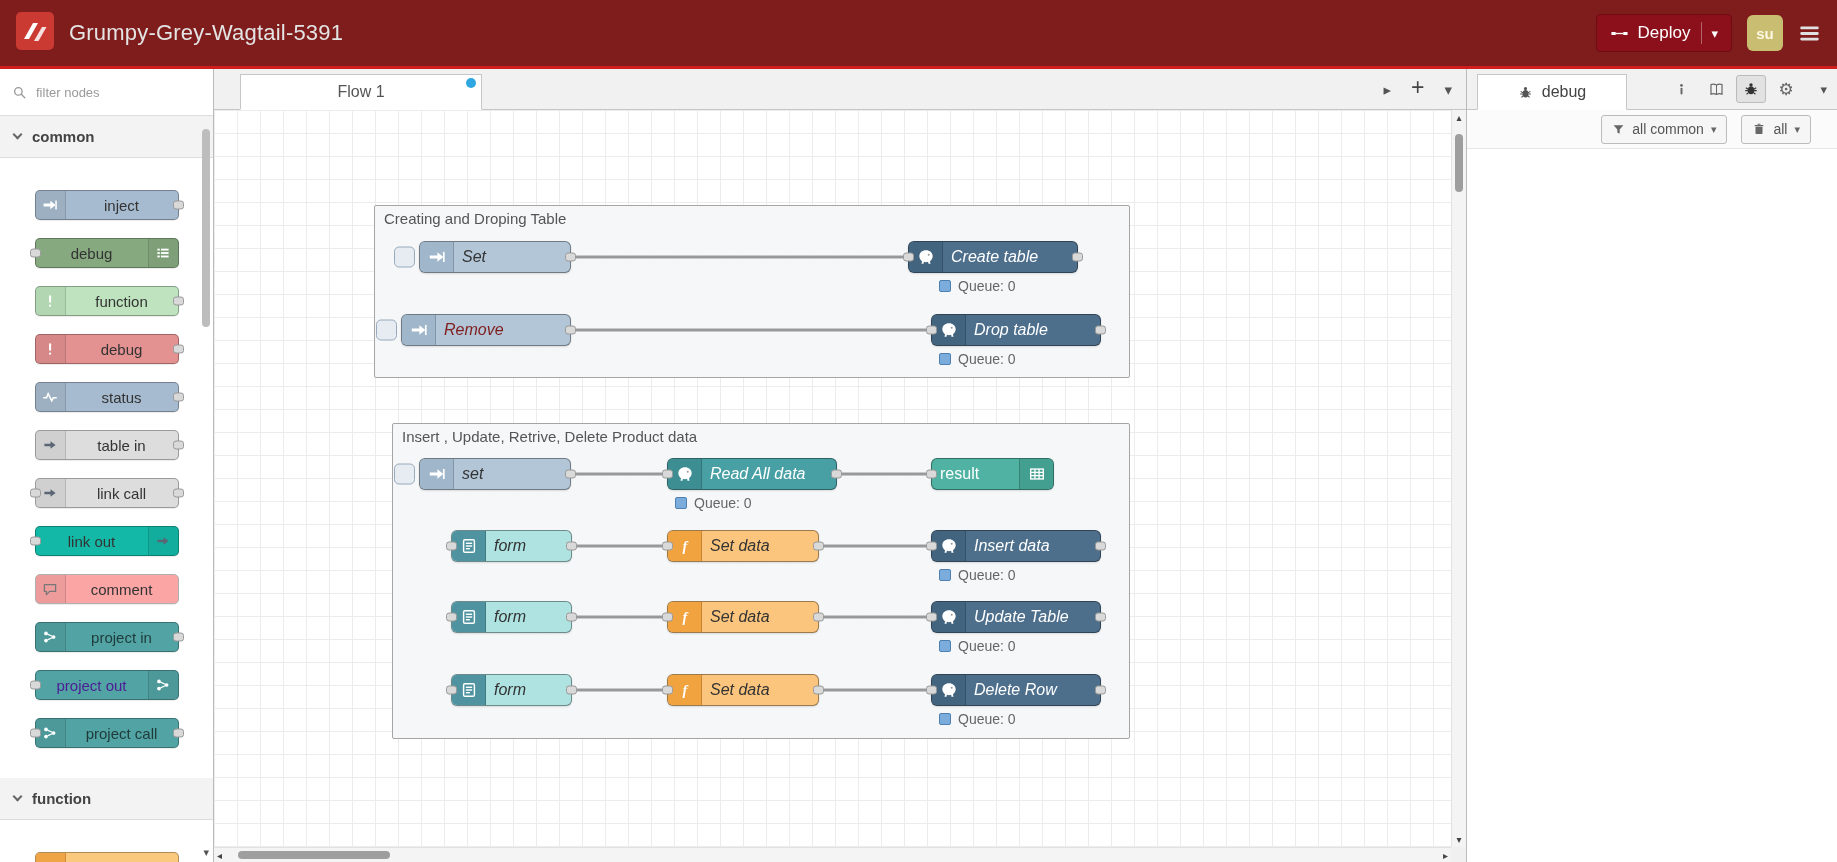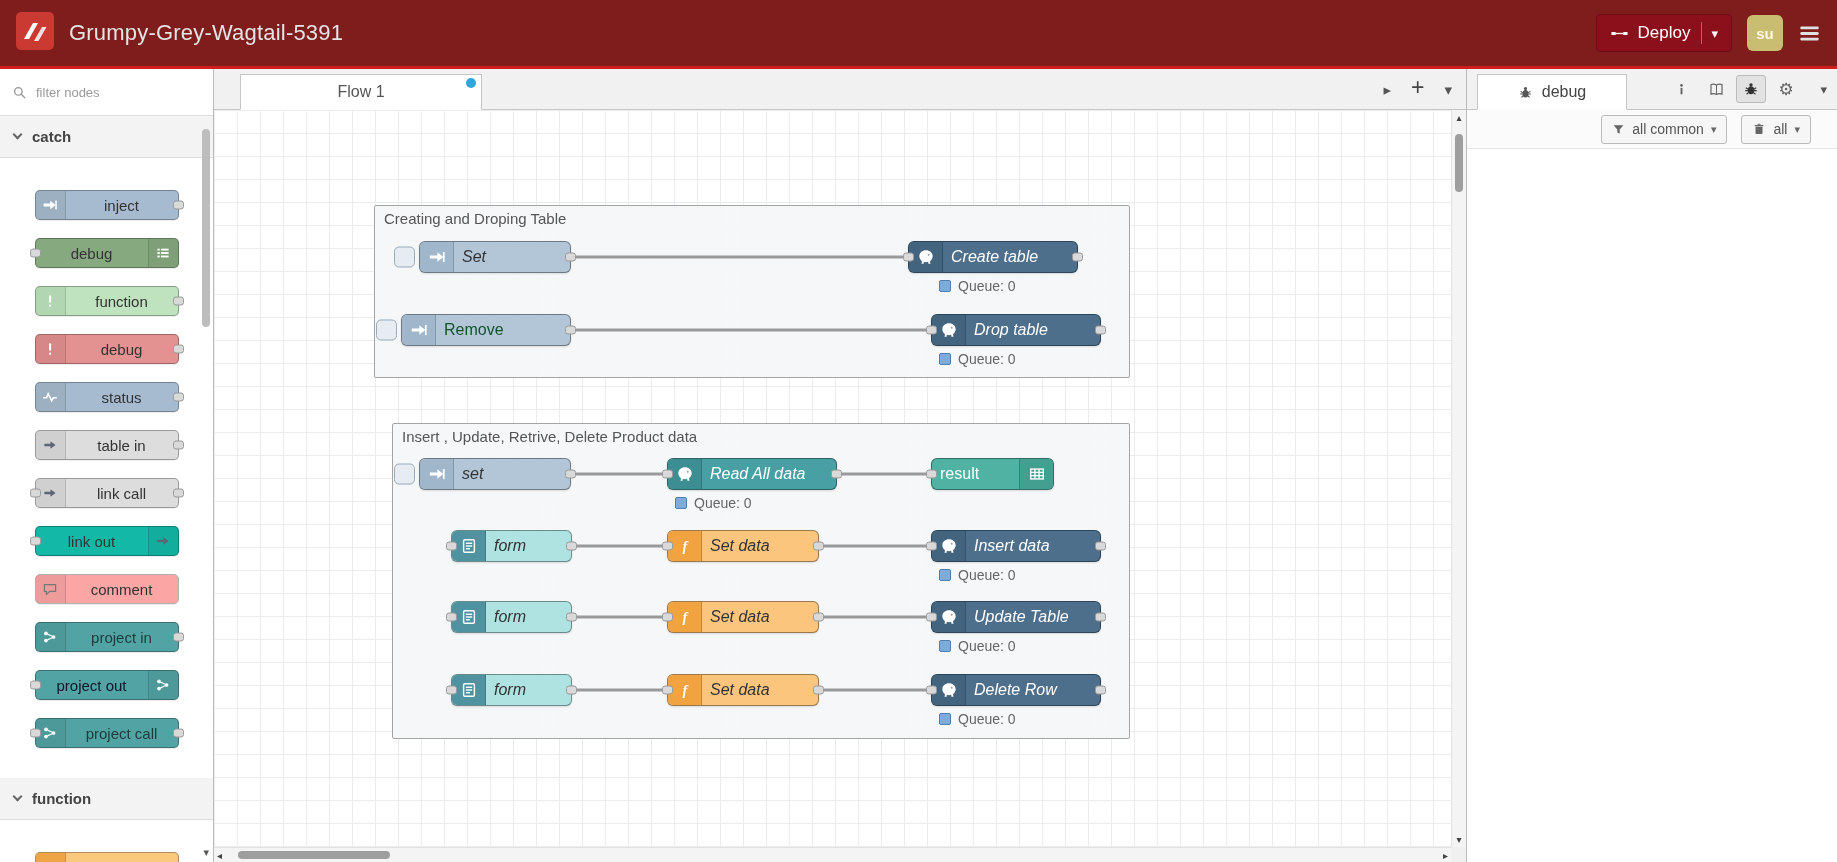--- a/index.html
+++ b/index.html
@@ -138,21 +138,21 @@
               <line x1="12.4" y1="12.4" x2="17" y2="17" stroke="currentColor" stroke-width="1.8" stroke-linecap="round"></line>
             </svg>
           </span>
         <input type="text" placeholder="filter nodes" style="">
       </div>
       <div class="palette-scroll">
           <div class="palette-category-header">
             <span class="icon" style="color: rgb(102, 102, 102); font-size: 10px;">
               <i class="chev"></i>
             </span>
-            <span>catch</span>
+            <span>common</span>
           </div>
           <div class="palette-node-list">
             <div class="palette-node has-left" style="background: rgb(166, 187, 207);">
               <span class="icon-strip left">
                 <span class="icon" style="color: rgb(255, 255, 255);">
                   <svg viewBox="0 0 20 20" width="16" height="16">
                     <path fill="currentColor" d="M2 8.2h8.4V4.6L17 10l-6.6 5.4v-3.6H2z"></path>
                     <rect x="16.6" y="4.4" width="1.9" height="11.2" fill="currentColor"></rect>
                   </svg>
                 </span>
@@ -273,21 +273,21 @@
               <span class="icon-strip right">
                 <span class="icon" style="color: rgb(255, 255, 255);">
                   <svg viewBox="0 0 20 20" fill="currentColor" width="16" height="16">
                     <circle cx="5" cy="5.5" r="2.3"></circle>
                     <circle cx="5" cy="14.5" r="2.3"></circle>
                     <circle cx="14.5" cy="10" r="2.3"></circle>
                     <path d="M6.8 6.4l6 2.6M6.8 13.6l6-2.6" stroke="currentColor" stroke-width="1.5"></path>
                   </svg>
                 </span>
               </span>
-              <span class="nlabel" style="color: #0f172a;">project out</span>
+              <span class="nlabel" style="color: #4c1d95;">project out</span>
               <span class="port in"></span>
             </div>
             <div class="palette-node has-left" style="background: rgb(82, 163, 163);">
               <span class="icon-strip left">
                 <span class="icon" style="color: rgb(255, 255, 255);">
                   <svg viewBox="0 0 20 20" fill="currentColor" width="16" height="16">
                     <circle cx="5" cy="5.5" r="2.3"></circle>
                     <circle cx="5" cy="14.5" r="2.3"></circle>
                     <circle cx="14.5" cy="10" r="2.3"></circle>
                     <path d="M6.8 6.4l6 2.6M6.8 13.6l6-2.6" stroke="currentColor" stroke-width="1.5"></path>
@@ -395,21 +395,21 @@
           <div class="flow-node has-left" style="left: 187px; top: 204px; width: 170px; background: rgb(179, 198, 215);">
             <span class="inject-btn"></span>
             <span class="icon-box left" style="background: rgb(160, 183, 203);">
               <span class="icon" style="color: rgb(255, 255, 255);">
                 <svg viewBox="0 0 20 20" width="18" height="18">
                   <path fill="currentColor" d="M2 8.2h8.4V4.6L17 10l-6.6 5.4v-3.6H2z"></path>
                   <rect x="16.6" y="4.4" width="1.9" height="11.2" fill="currentColor"></rect>
                 </svg>
               </span>
             </span>
-            <span class="nlabel" style="color: #14532d; ">Remove</span>
+            <span class="nlabel" style="color: #7f1d1d; font-style: italic;">Remove</span>
             <span class="port out"></span>
           </div>
           <div class="flow-node has-left" style="left: 717px; top: 204px; width: 170px; background: rgb(77, 111, 140);">
             <span class="icon-box left" style="background: rgb(66, 100, 127);">
               <span class="icon" style="color: rgb(255, 255, 255);">
                 <svg viewBox="0 0 20 20" width="18" height="18">
                   <path fill="currentColor" d="M10 2.6c4.2 0 7.4 2.8 7.4 6.5 0 2.3-1.2 4.3-3 5.5l.6 2.8h-2.3l-.3-2c-.7.2-1.5.3-2.4.3-.9 0-1.7-.1-2.4-.3l-.3 2H5l.6-2.8c-1.8-1.2-3-3.2-3-5.5 0-3.7 3.2-6.5 7.4-6.5z"></path>
                   <circle cx="13" cy="7.5" r="1.1" fill="rgba(0,0,0,0.4)"></circle>
                 </svg>
               </span>

